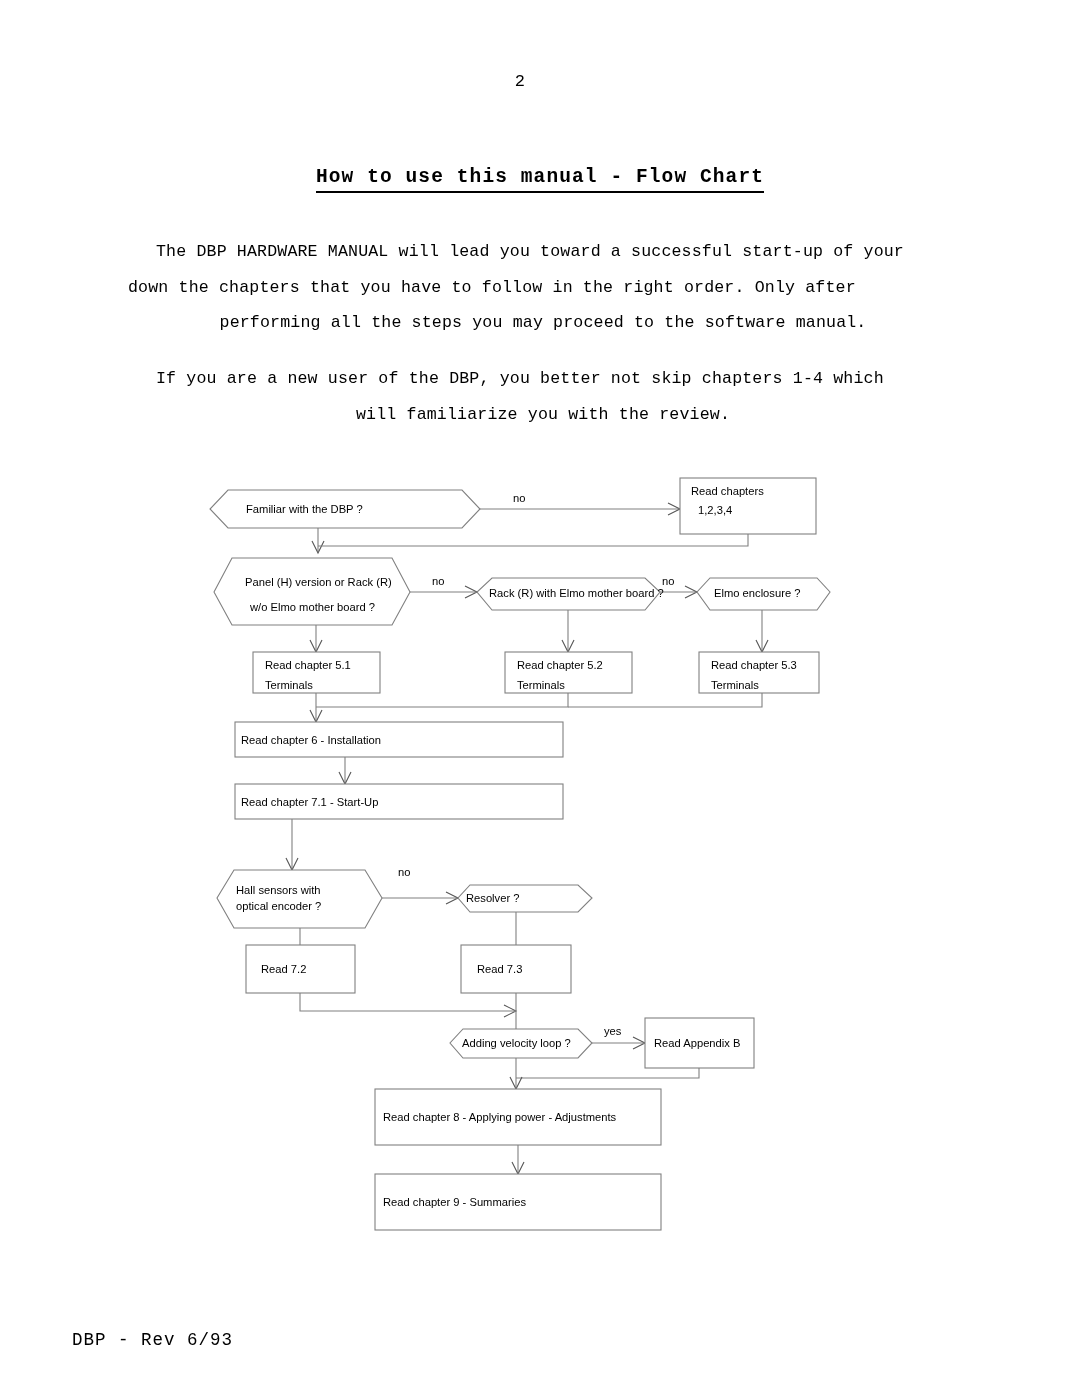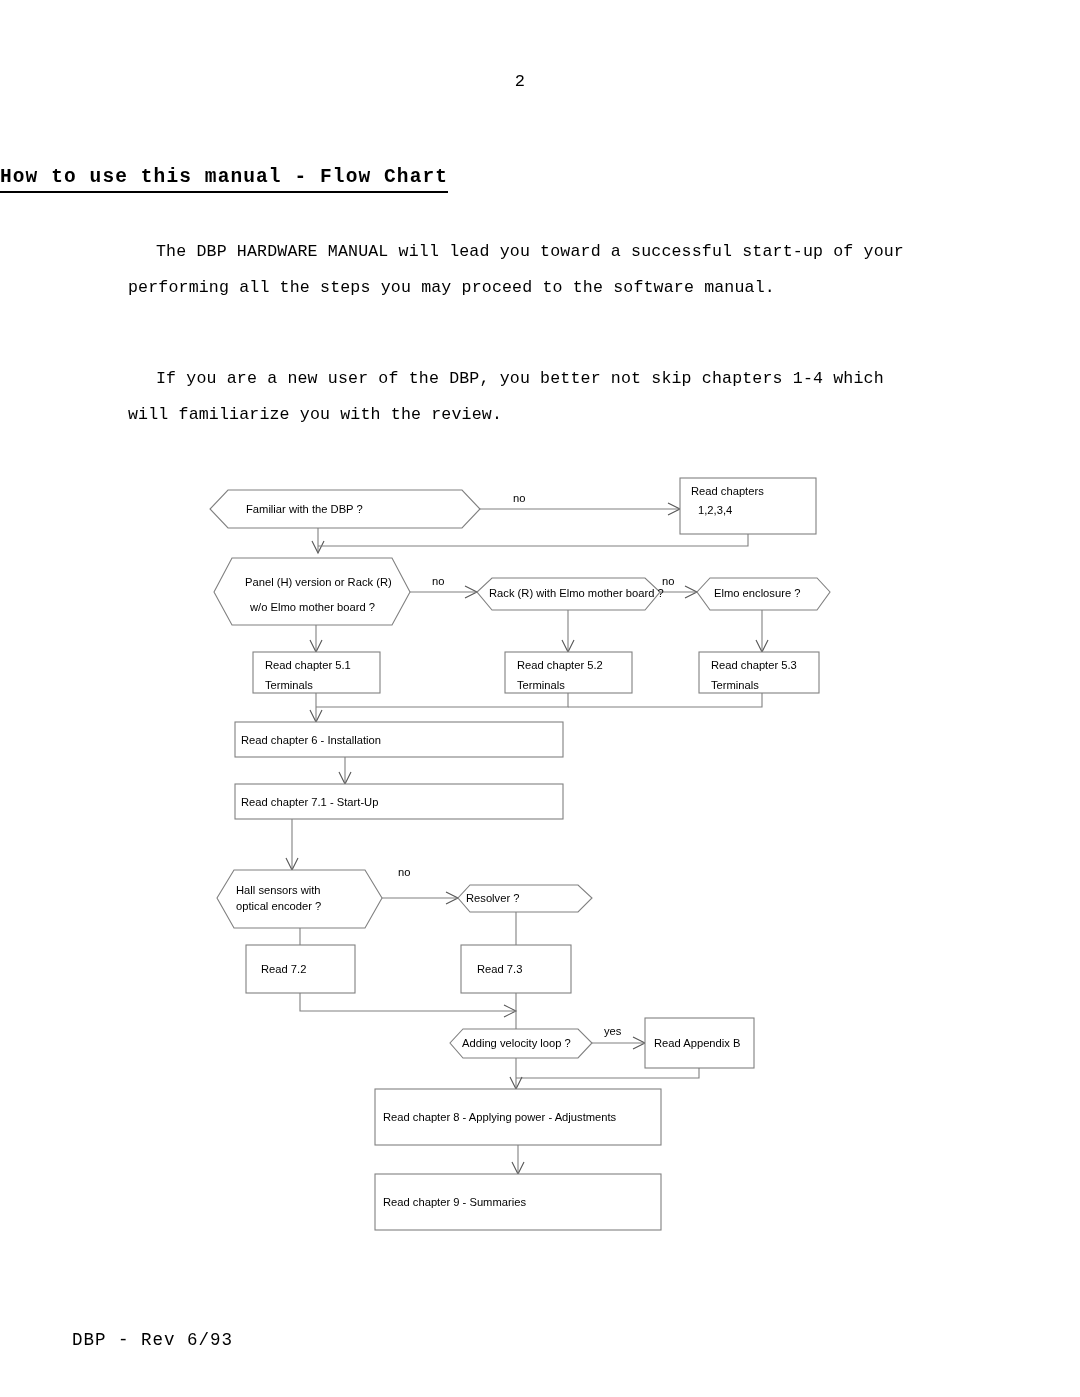--- a/index.html
+++ b/index.html
@@ -31,20 +31,21 @@
     text-align: center;
     font-family: "Liberation Mono", "DejaVu Sans Mono", monospace;
     font-size: 17px;
     letter-spacing: 0.5px;
   }
   .doc-title {
     position: absolute;
     top: 166px;
     left: 0;
     width: 1080px;
+    text-align: center;
     font-family: "Liberation Mono", "DejaVu Sans Mono", monospace;
     font-size: 19.5px;
     font-weight: bold;
     letter-spacing: 1.1px;
   }
   .doc-title span {
     border-bottom: 2.2px solid #000;
     padding-bottom: 3px;
   }
   .body-text {
@@ -55,21 +56,21 @@
     font-size: 16.6px;
     line-height: 31.6px;
     text-align: justify;
     text-justify: inter-word;
     letter-spacing: 0.15px;
   }
   .body-text.p1 { top: 232px; }
   .body-text.p2 { top: 359px; }
   .body-text .indent { display: inline-block; width: 28px; }
   .body-text p { margin: 4px; }
-  .body-text p.last { text-align: left; }
+  .body-text p.last { text-align: center; }
 
   .footer {
     position: absolute;
     left: 72px;
     top: 1311px;
     font-family: "Liberation Mono", "DejaVu Sans Mono", monospace;
     font-size: 17.5px;
     letter-spacing: 1px;
     margin-top: 19px;
   }
@@ -112,20 +113,21 @@
 <body>
 
 <div class="page">
 
   <div class="page-number">2</div>
 
   <div class="doc-title"><span>How to use this manual - Flow Chart</span></div>
 
   <div class="body-text p1">
     <p><span class="indent"></span><span>The DBP HARDWARE MANUAL will lead you toward a successful start-up of your</span></p>
+    <p><span>down the chapters that you have to follow in the right order. Only after</span></p>
     <p class="last"><span>performing all the steps you may proceed to the software manual.</span></p>
   </div>
 
   <div class="body-text p2">
     <p><span class="indent"></span><span>If you are a new user of the DBP, you better not skip chapters 1-4 which</span></p>
     <p class="last"><span>will familiarize you with the review.</span></p>
   </div>
 
   <svg id="flowchart" viewBox="0 0 1080 1397">
 

